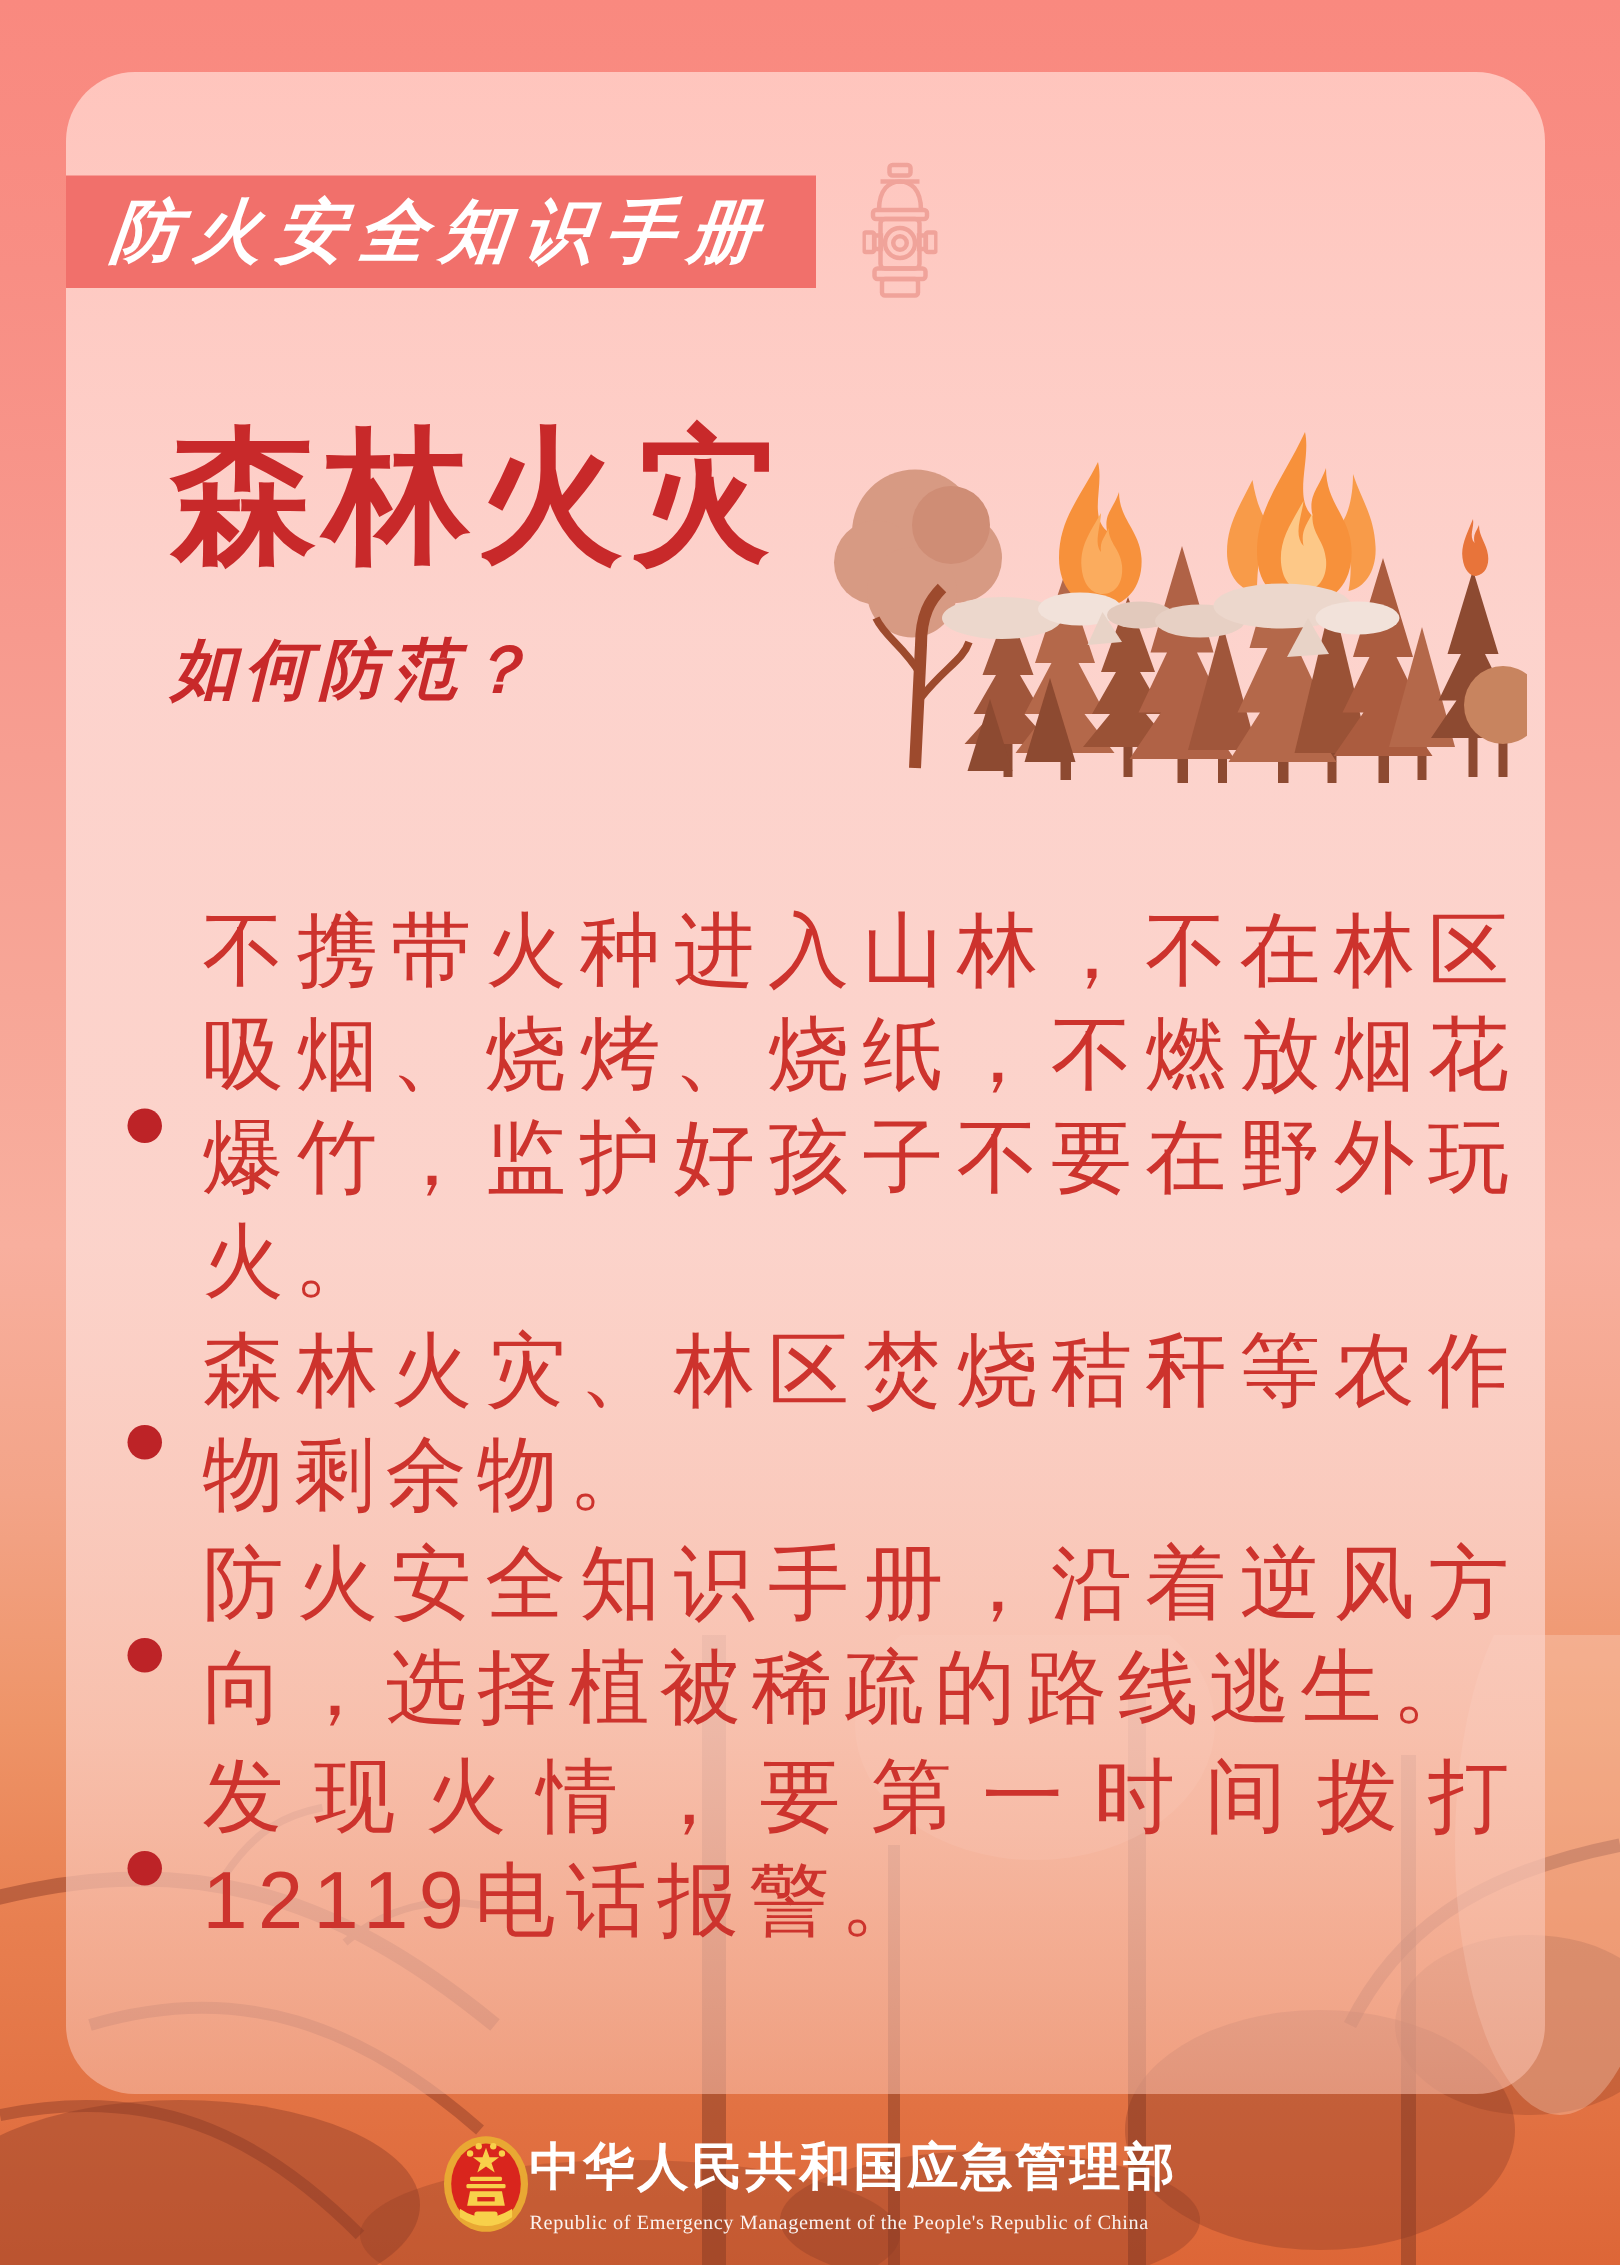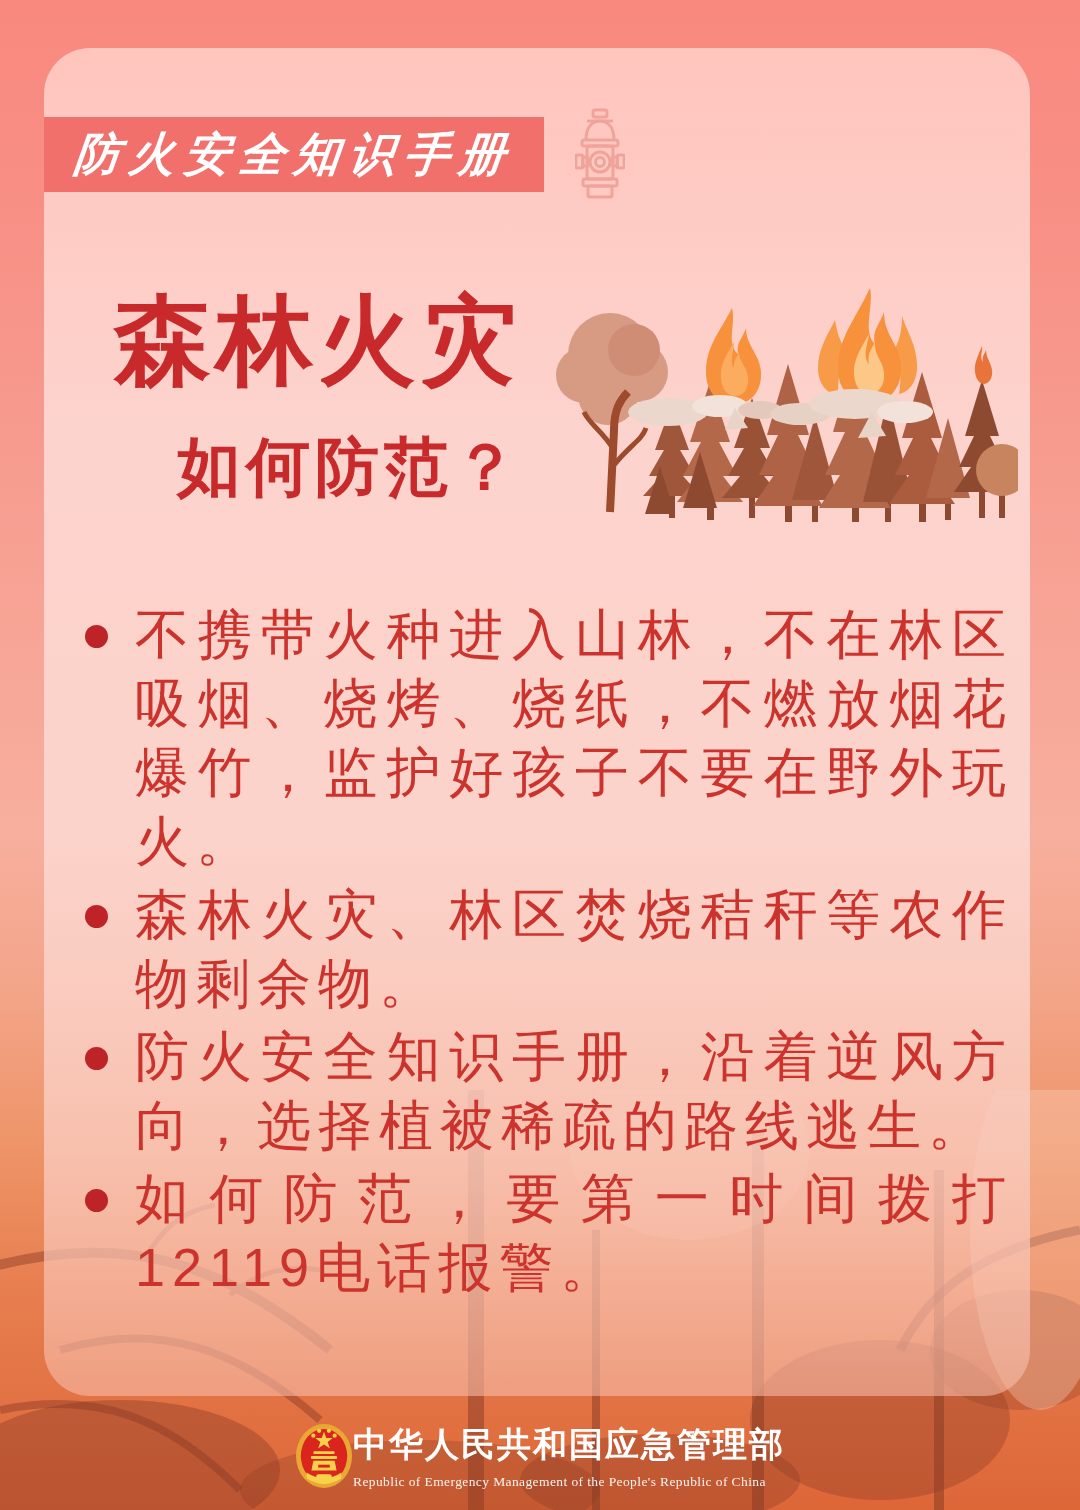--- a/index.html
+++ b/index.html
@@ -22,33 +22,33 @@
   }
   .banner{
     position:absolute;left:0;top:69px;width:500px;height:75px;
     background:#f1706b;display:flex;align-items:center;justify-content:center;
   }
   .banner-label{
     color:#ffffff;font-weight:900;font-style:italic;font-size:46px;
     letter-spacing:9px;transform:skewX(-6deg);white-space:nowrap;
   }
   .hydrant{position:absolute;left:531px;top:60px;width:50px;height:92px;opacity:.85;}
-  .title-block{position:absolute;left:70px;top:244px;text-align:right;}
+  .title-block{position:absolute;left:70px;top:234px;}
   .title-line1{
     font-family:"DejaVu Serif","Liberation Serif",serif;font-weight:700;
     font-size:97px;line-height:1.0;color:#c8292a;letter-spacing:5px;white-space:nowrap;
   }
   .title-line2{
     font-family:"DejaVu Serif","Liberation Serif",serif;font-weight:700;
-    font-size:64px;line-height:1.0;color:#c8292a;letter-spacing:5px;
-    margin-top:46px;white-space:nowrap;
+    font-size:44px;line-height:1.0;color:#c8292a;letter-spacing:5px;
+    margin-top:46px;white-space:nowrap;font-style:italic;
   }
   .forest{position:absolute;left:506px;top:232px;width:468px;height:248px;}
   .bullets{position:absolute;left:41px;top:552px;width:928px;}
-  .bullet-row{display:flex;align-items:flex-start;margin:0 0 4px 0;}
+  .bullet-row{display:flex;align-items:center;margin:0 0 4px 0;}
   .dot{
     flex:0 0 23px;width:23px;height:23px;border-radius:50%;
     background:#bd2327;margin:25px 27px 0 0;
   }
   .bullet-text{
     margin:0;flex:1 1 auto;color:#cd332d;font-size:54px;line-height:69px;
     font-weight:500;letter-spacing:7px;text-align:justify;
     font-family:"Liberation Sans",sans-serif;
   }
   
@@ -196,21 +196,21 @@
       <div class="bullet-row">
         <span class="dot"></span>
         <p class="bullet-text">森林火灾、林区焚烧秸秆等农作物剩余物。</p>
       </div>
       <div class="bullet-row">
         <span class="dot"></span>
         <p class="bullet-text">防火安全知识手册，沿着逆风方向，选择植被稀疏的路线逃生。</p>
       </div>
       <div class="bullet-row">
         <span class="dot"></span>
-        <p class="bullet-text">如何防范，要第一时间拨打12119电话报警。</p>
+        <p class="bullet-text">发现火情，要第一时间拨打12119电话报警。</p>
       </div>
     </div>
   </div>
 
   <div class="footer">
     <svg class="emblem" viewBox="0 0 60 70" aria-hidden="true">
       <ellipse cx="30" cy="35" rx="29" ry="33" fill="#e9a833"></ellipse>
       <ellipse cx="30" cy="35" rx="24" ry="28" fill="#d9251d"></ellipse>
       <g fill="#f8d04a">
         <polygon points="30,10 32.4,16.5 39,16.5 33.8,20.5 36,27 30,23 24,27 26.2,20.5 21,16.5 27.6,16.5"></polygon>

